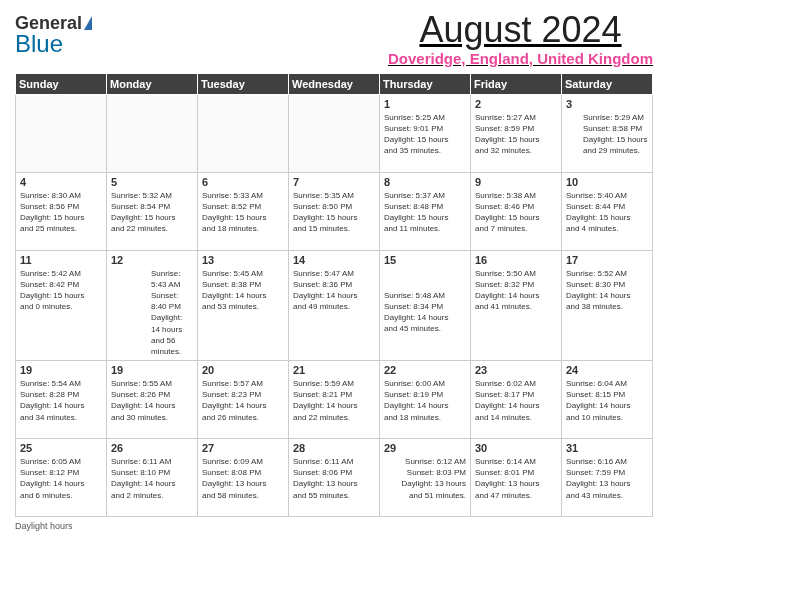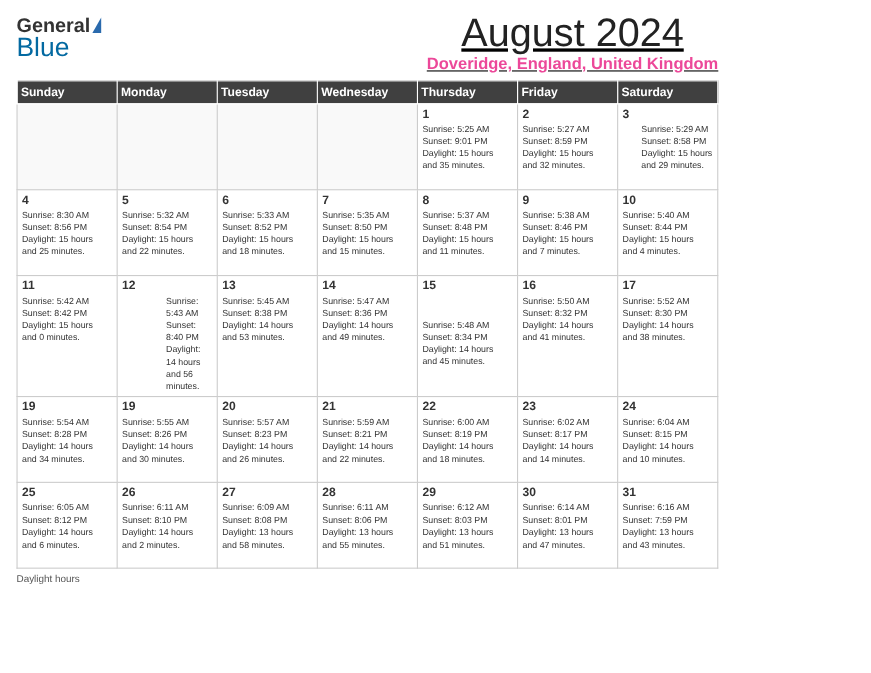--- a/index.html
+++ b/index.html
@@ -346,21 +346,21 @@
           </td>
           <td>
             <span class="day-number">28</span>
             <div class="day-info" style="white-space: pre-line;">Sunrise: 6:11 AM
 Sunset: 8:06 PM
 Daylight: 13 hours
 and 55 minutes.</div>
           </td>
           <td>
             <span class="day-number">29</span>
-            <div class="day-info" style="white-space: pre-line;">Sunrise: 6:12 AM
+            <div class="day-info" style="white-space: pre-line; text-align: right;">Sunrise: 6:12 AM
 Sunset: 8:03 PM
 Daylight: 13 hours
 and 51 minutes.</div>
           </td>
           <td>
             <span class="day-number">30</span>
             <div class="day-info" style="white-space: pre-line;">Sunrise: 6:14 AM
 Sunset: 8:01 PM
 Daylight: 13 hours
 and 47 minutes.</div>

